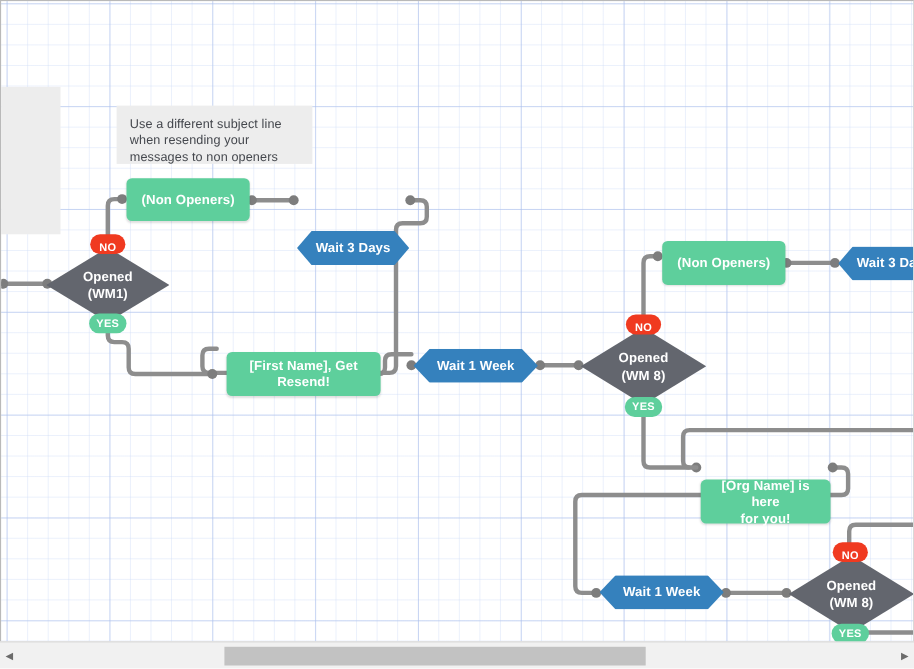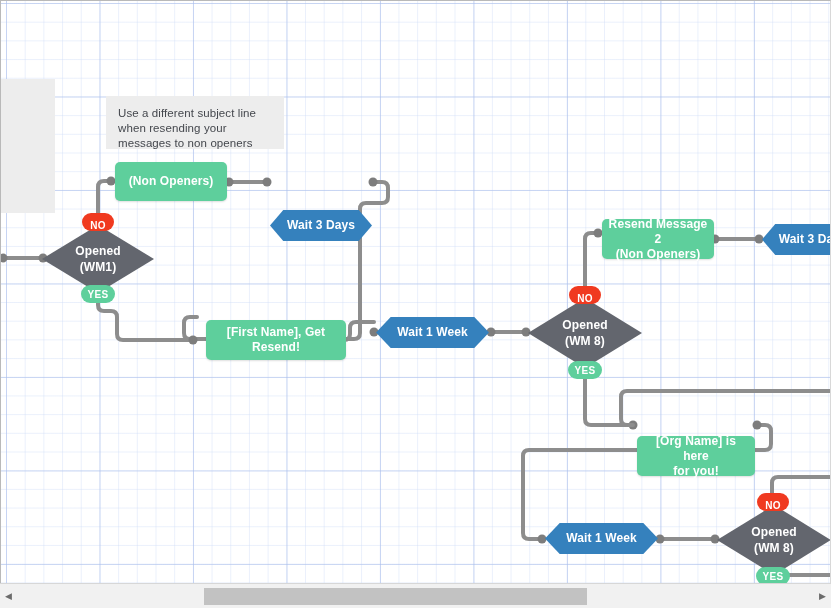--- a/index.html
+++ b/index.html
@@ -268,21 +268,20 @@
     </div>
     <div class="pill pill-no" style="left:568px; top:285px; width:32px; height:18px;">
       <span>NO</span>
     </div>
     <div class="pill pill-yes" style="left:567px; top:360px; width:34px; height:18px;">
       <span>YES</span>
     </div>
 
     <div class="node node-msg" style="left:601px; top:218px; width:112px; height:40px;">
       <div>
-        <div>Resend Message 2</div>
         <div>(Non Openers)</div>
       </div>
     </div>
 
     <div class="node node-wait" style="left:761px; top:223px; width:102px; height:31px;">
       <span style="margin-left:-14px;">Wait 3 Da</span>
     </div>
 
     <div class="node node-msg" style="left:636px; top:404px; width:118px; height:40px;margin-top:31px;">
       <div>

